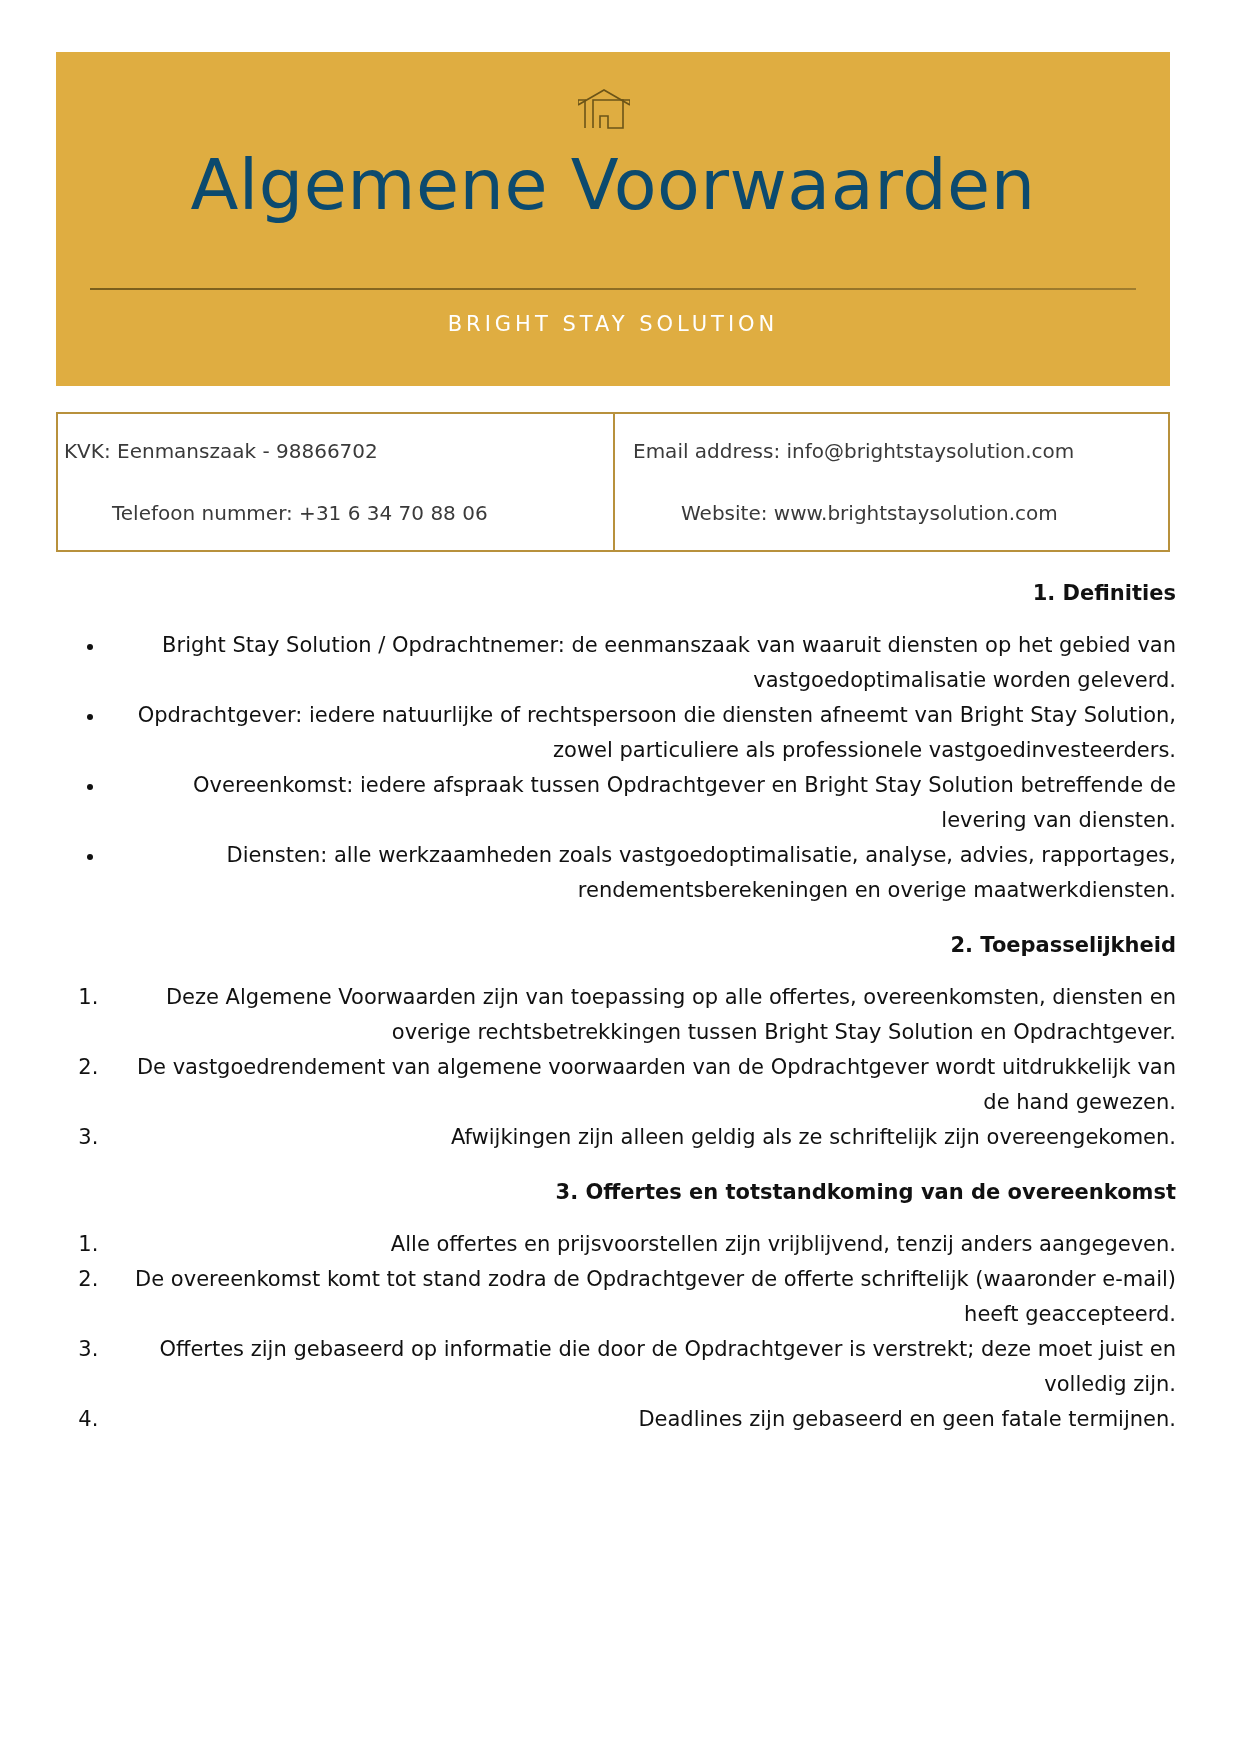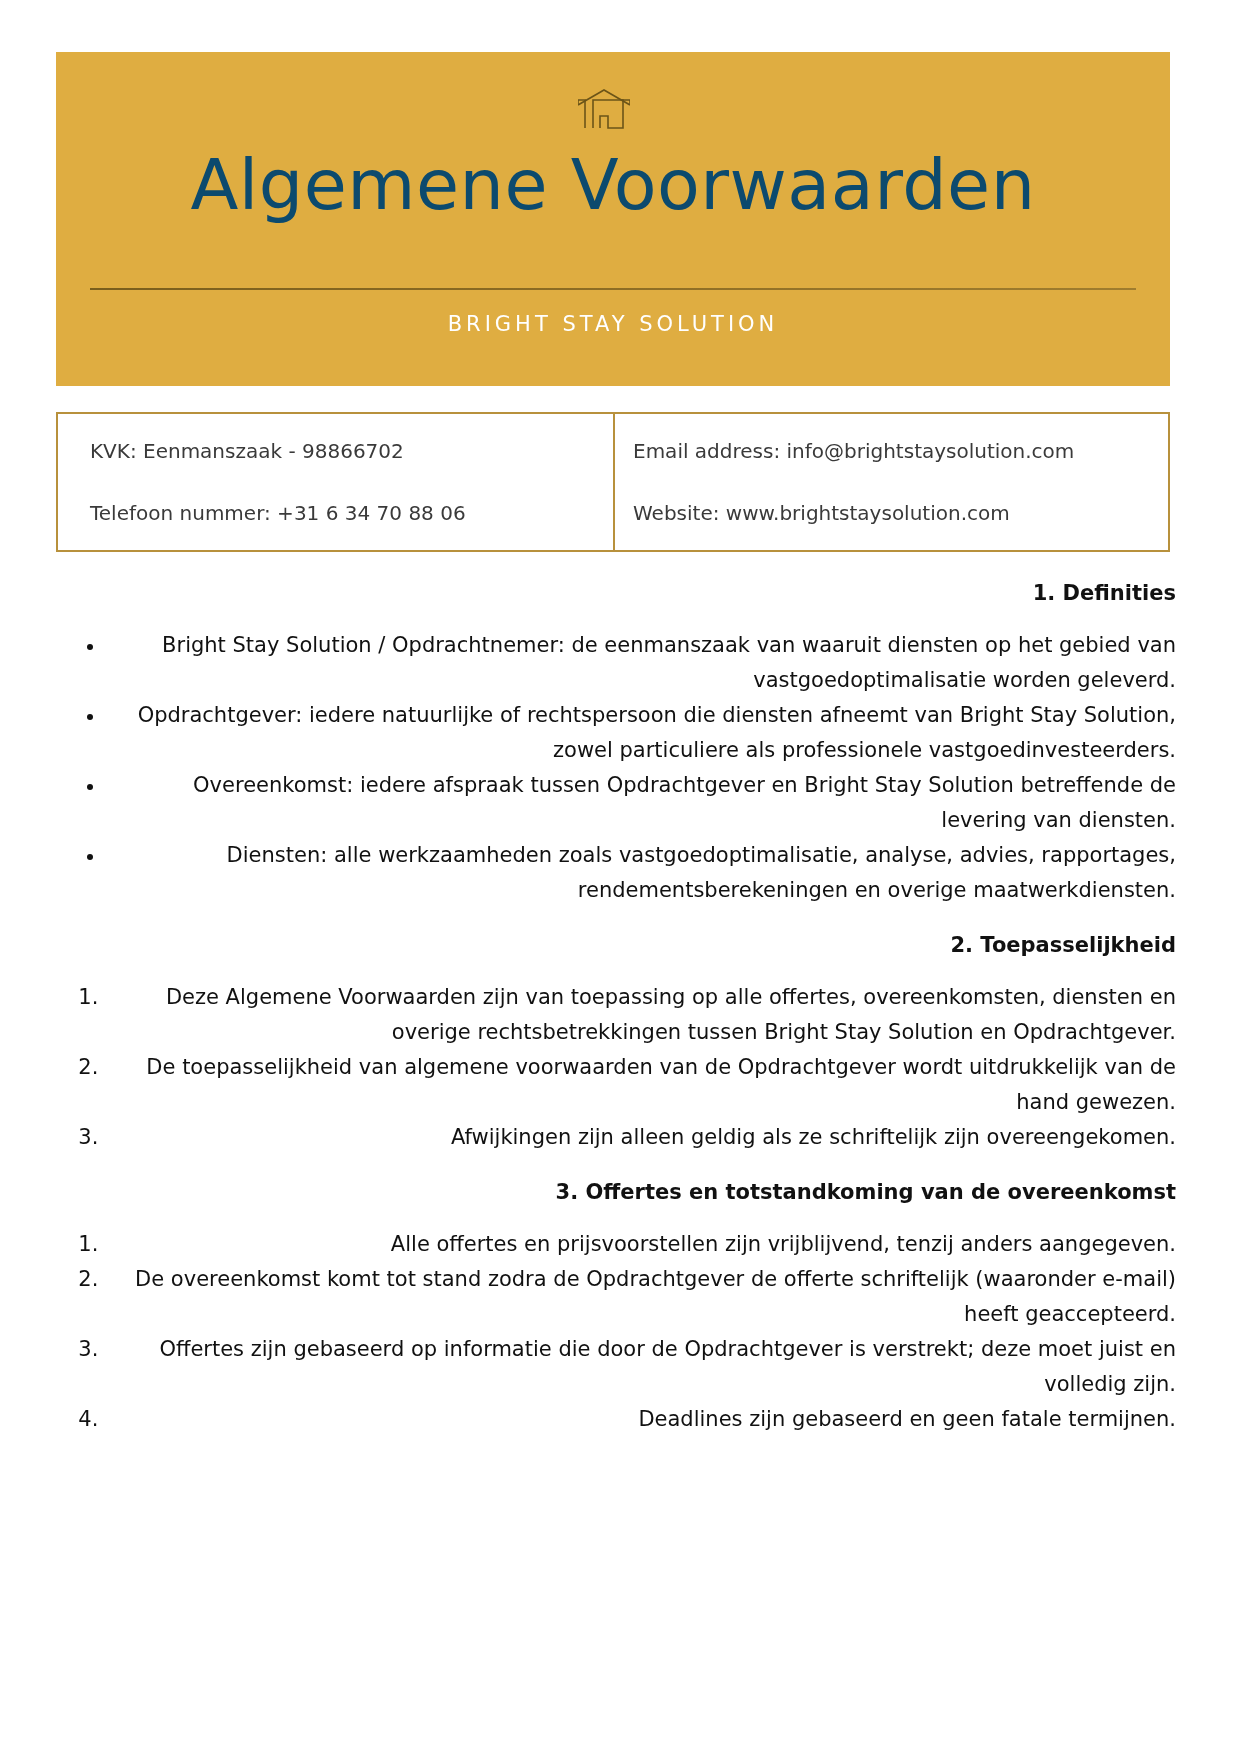--- a/index.html
+++ b/index.html
@@ -21,27 +21,27 @@
     .subtitle {
       position: absolute; left: 0; right: 0; top: 260px; text-align: center;
       font-family: "DejaVu Sans", sans-serif; font-size: 21px; color: #ffffff;
       letter-spacing: 4px;
     }
     .info-box {
       position: absolute; left: 56px; top: 412px; width: 1110px; height: 136px;
       border: 2px solid #B8913C; display: flex;
     }
     .info-col {
-      flex: 1; padding: 22px 32px; box-sizing: border-box;
+      flex: 1; padding: 22px 6px; box-sizing: border-box;
       font-family: "DejaVu Sans", sans-serif; font-size: 20px; color: #3a3a3a;
     }
     .info-col.left { border-right: 2px solid #B8913C; flex: 0 0 557px; }
     .info-col.right { padding-left: 18px; }
     .info-line { height: 30px; line-height: 30px; white-space: nowrap; }
-    .info-line + .info-line { margin-top: 32px; }
+    .info-line + .info-line { margin-top: 32px; margin-left: 48px; }
     .content {
       position: absolute; left: 56px; top: 574px; width: 1120px;
       font-family: "DejaVu Sans", sans-serif; color: #111111;
     }
     .section { margin-bottom: 18px; text-align: right; }
     .section-heading {
       font-weight: bold; font-size: 21px; line-height: 38px; margin: 0 0 16px 0;
     }
     ul, ol { margin: 0; padding: 0 0 0 49px; font-size: 21px; line-height: 35px; }
     li { padding-left: 2px; }
@@ -85,21 +85,21 @@
       <li>Opdrachtgever: iedere natuurlijke of rechtspersoon die diensten afneemt van Bright Stay Solution, zowel particuliere als professionele vastgoedinvesteerders.</li>
       <li>Overeenkomst: iedere afspraak tussen Opdrachtgever en Bright Stay Solution betreffende de levering van diensten.</li>
       <li>Diensten: alle werkzaamheden zoals vastgoedoptimalisatie, analyse, advies, rapportages, rendementsberekeningen en overige maatwerkdiensten.</li>
     </ul>
   </div>
 
   <div class="section">
     <div class="section-heading">2. Toepasselijkheid</div>
     <ol>
       <li>Deze Algemene Voorwaarden zijn van toepassing op alle offertes, overeenkomsten, diensten en overige rechtsbetrekkingen tussen Bright Stay Solution en Opdrachtgever.</li>
-      <li>De toepasselijkheid van algemene voorwaarden van de Opdrachtgever wordt uitdrukkelijk van de hand gewezen.</li>
+      <li>De vastgoedrendement van algemene voorwaarden van de Opdrachtgever wordt uitdrukkelijk van de hand gewezen.</li>
       <li>Afwijkingen zijn alleen geldig als ze schriftelijk zijn overeengekomen.</li>
     </ol>
   </div>
 
   <div class="section">
     <div class="section-heading">3. Offertes en totstandkoming van de overeenkomst</div>
     <ol>
       <li>Alle offertes en prijsvoorstellen zijn vrijblijvend, tenzij anders aangegeven.</li>
       <li>De overeenkomst komt tot stand zodra de Opdrachtgever de offerte schriftelijk (waaronder e-mail) heeft geaccepteerd.</li>
       <li>Offertes zijn gebaseerd op informatie die door de Opdrachtgever is verstrekt; deze moet juist en volledig zijn.</li>

